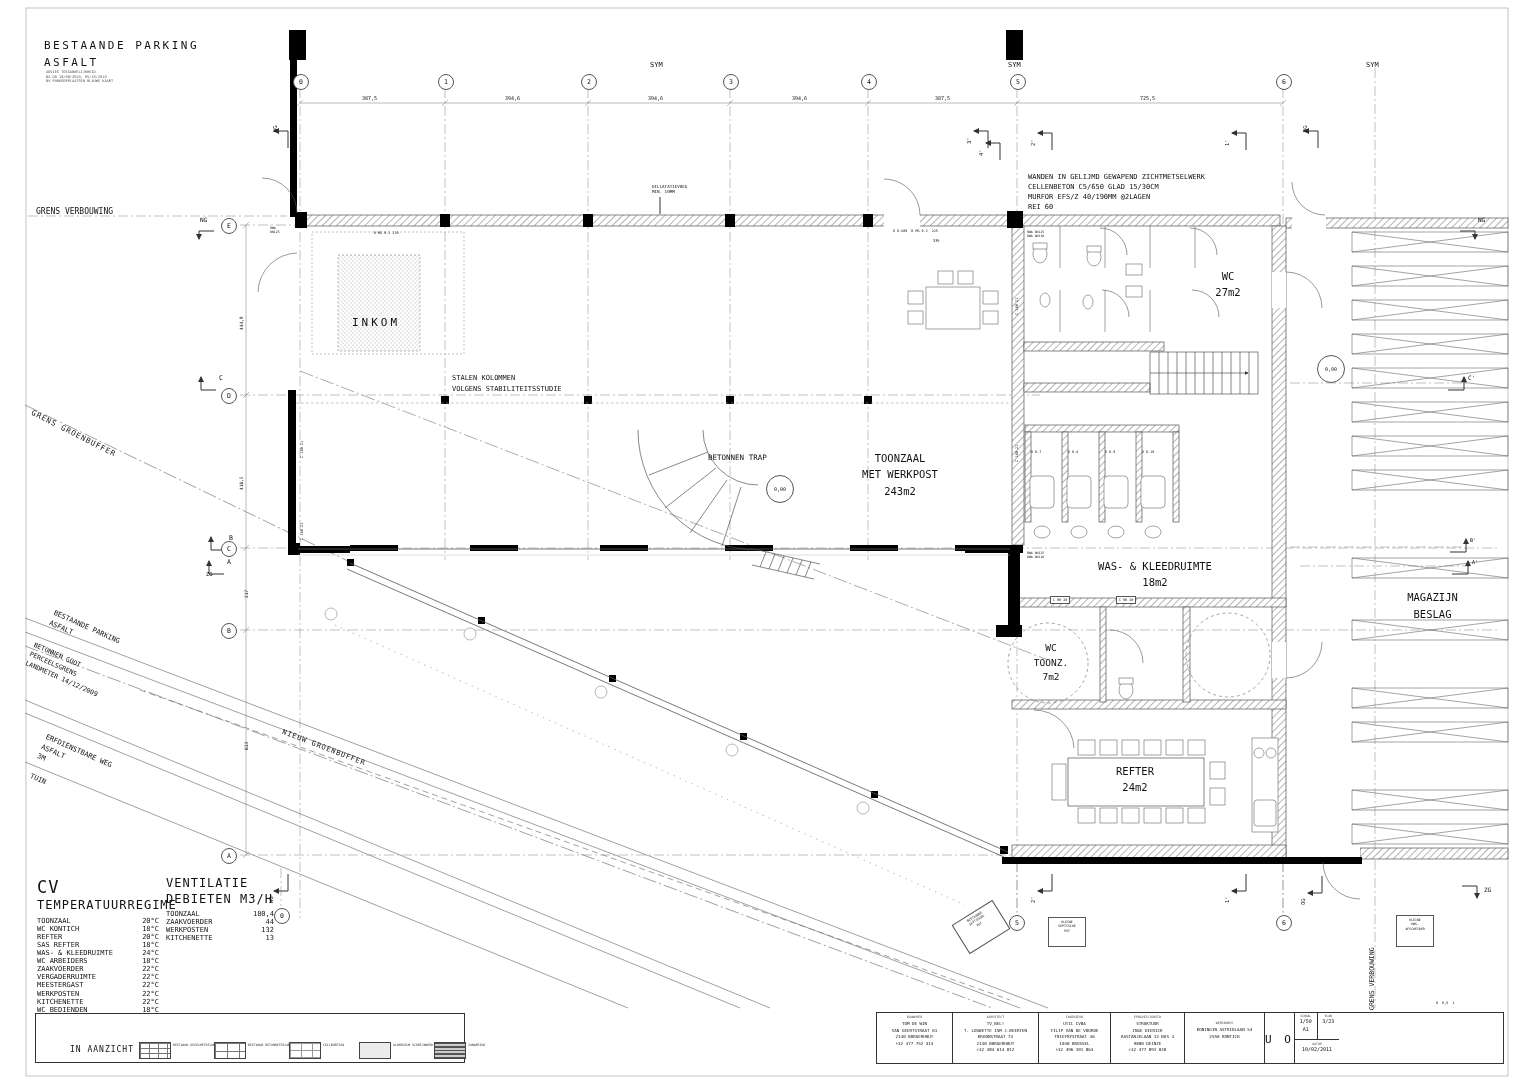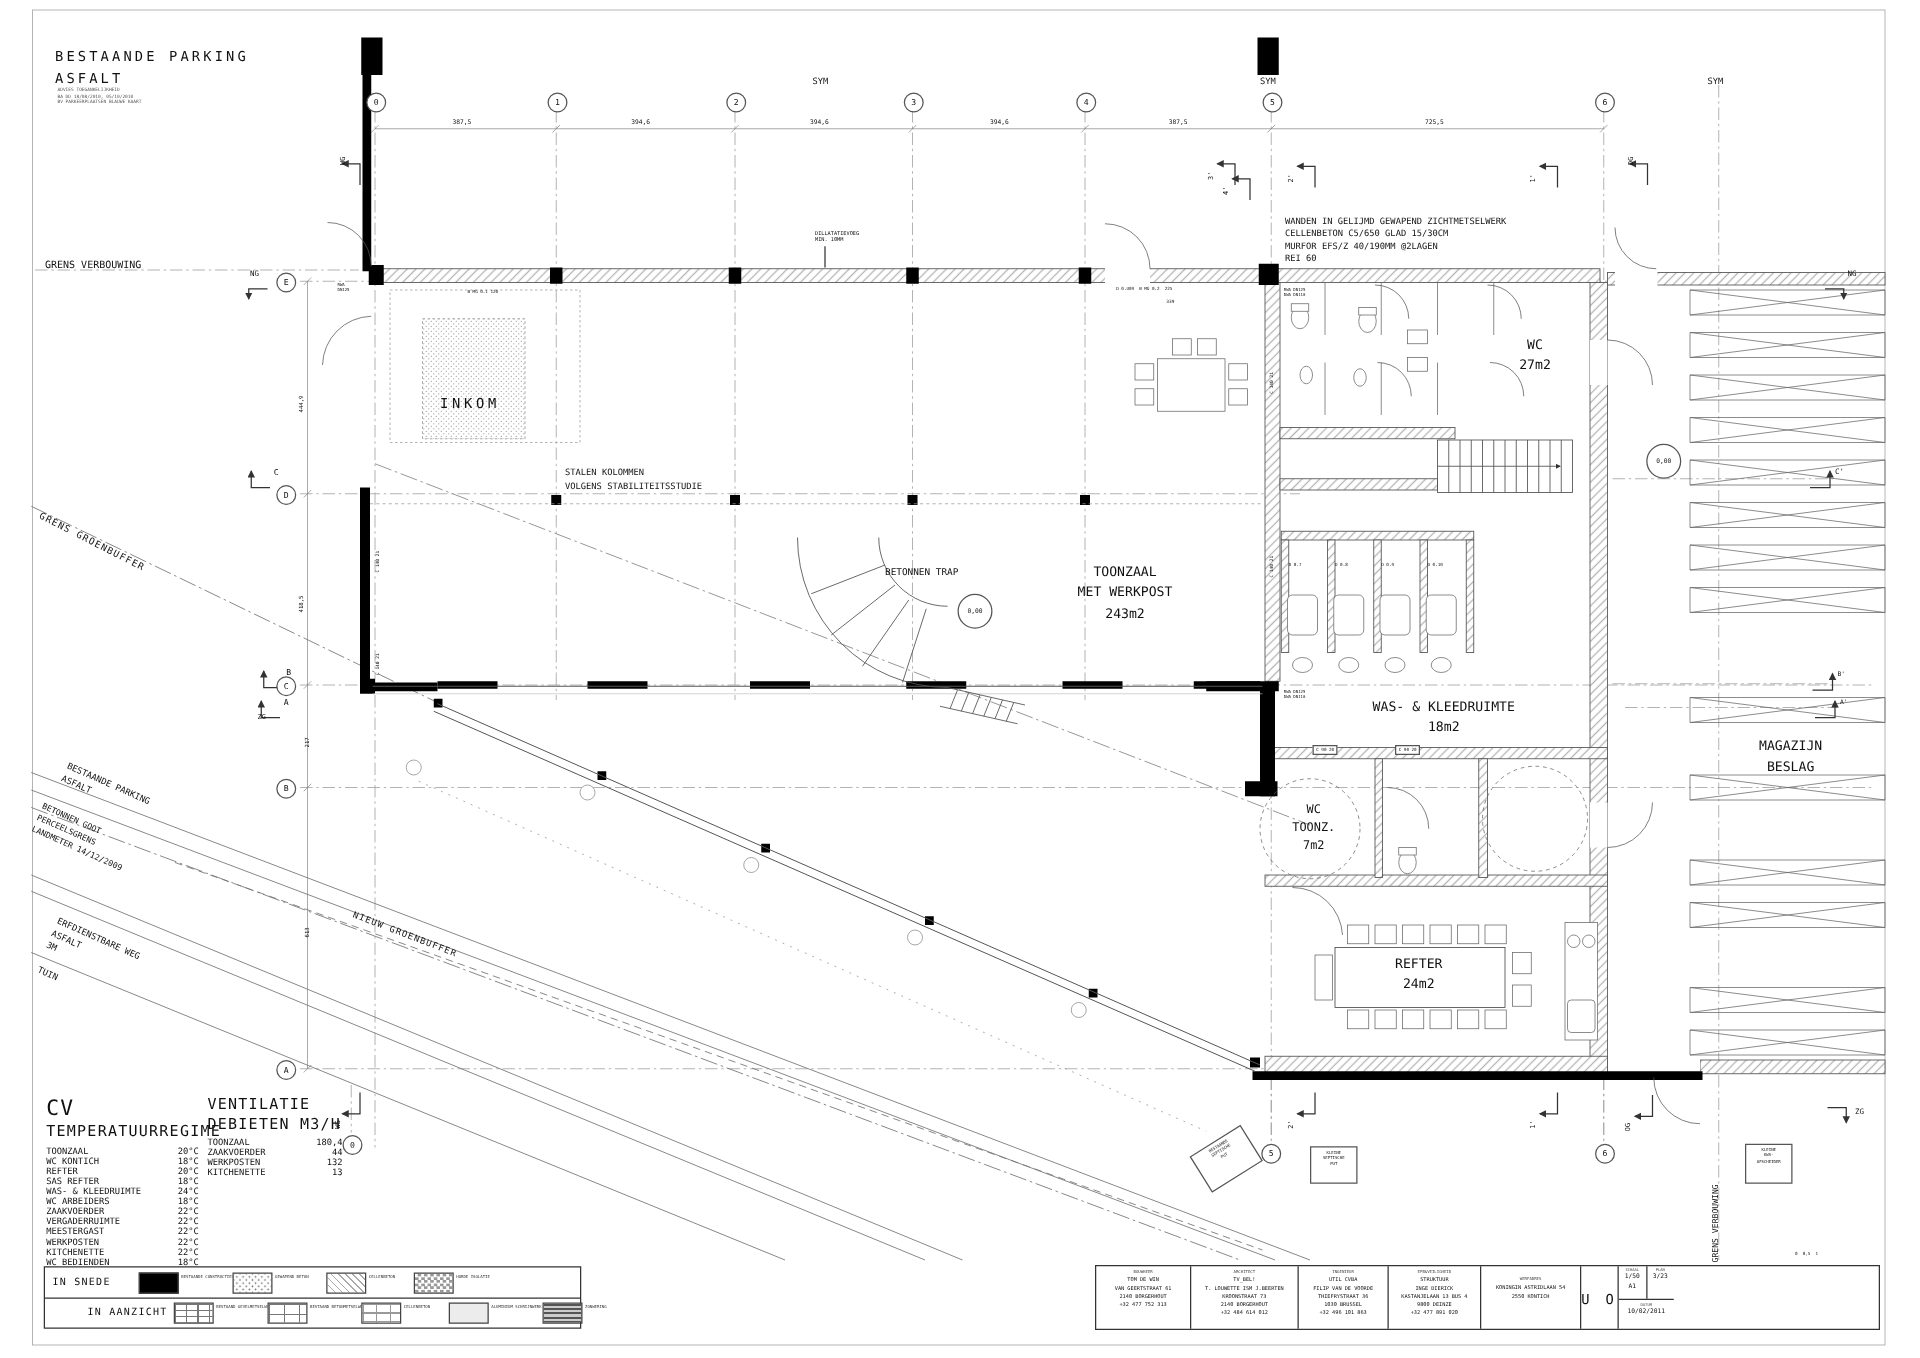--- a/index.html
+++ b/index.html
@@ -504,31 +504,20 @@
         <span>WERKPOSTEN</span>
         <span>132</span>
       </div>
   <div class="trow">
         <span>KITCHENETTE</span>
         <span>13</span>
       </div>
 </div>
 
 <div id="legend">
-  <div class="row" style="top:0;border-bottom:1px solid #333;">
-    <span class="rlabel">IN SNEDE</span>
-    <span class="sw p-black" style="left:75px;"></span>
-    <span class="swl" style="left:109px;">BESTAANDE CONSTRUCTIES</span>
-    <span class="sw p-beton" style="left:150px;"></span>
-    <span class="swl" style="left:184px;">GEWAPEND BETON</span>
-    <span class="sw p-cellen" style="left:225px;"></span>
-    <span class="swl" style="left:259px;">CELLENBETON</span>
-    <span class="sw p-iso" style="left:295px;"></span>
-    <span class="swl" style="left:329px;">HARDE ISOLATIE</span>
-  </div>
   <div class="row" style="top:24px;margin-left:28px;">
     <span class="rlabel">IN AANZICHT</span>
     <span class="sw p-gevel" style="left:75px;"></span>
     <span class="swl" style="left:109px;">BESTAAND GEVELMETSELWERK</span>
     <span class="sw p-betonmw" style="left:150px;"></span>
     <span class="swl" style="left:184px;">BESTAAND BETONMETSELWERK</span>
     <span class="sw p-cellen2" style="left:225px;"></span>
     <span class="swl" style="left:259px;">CELLENBETON</span>
     <span class="sw p-alu" style="left:295px;"></span>
     <span class="swl" style="left:329px;">ALUMINIUM SCHRIJNWERK</span>

